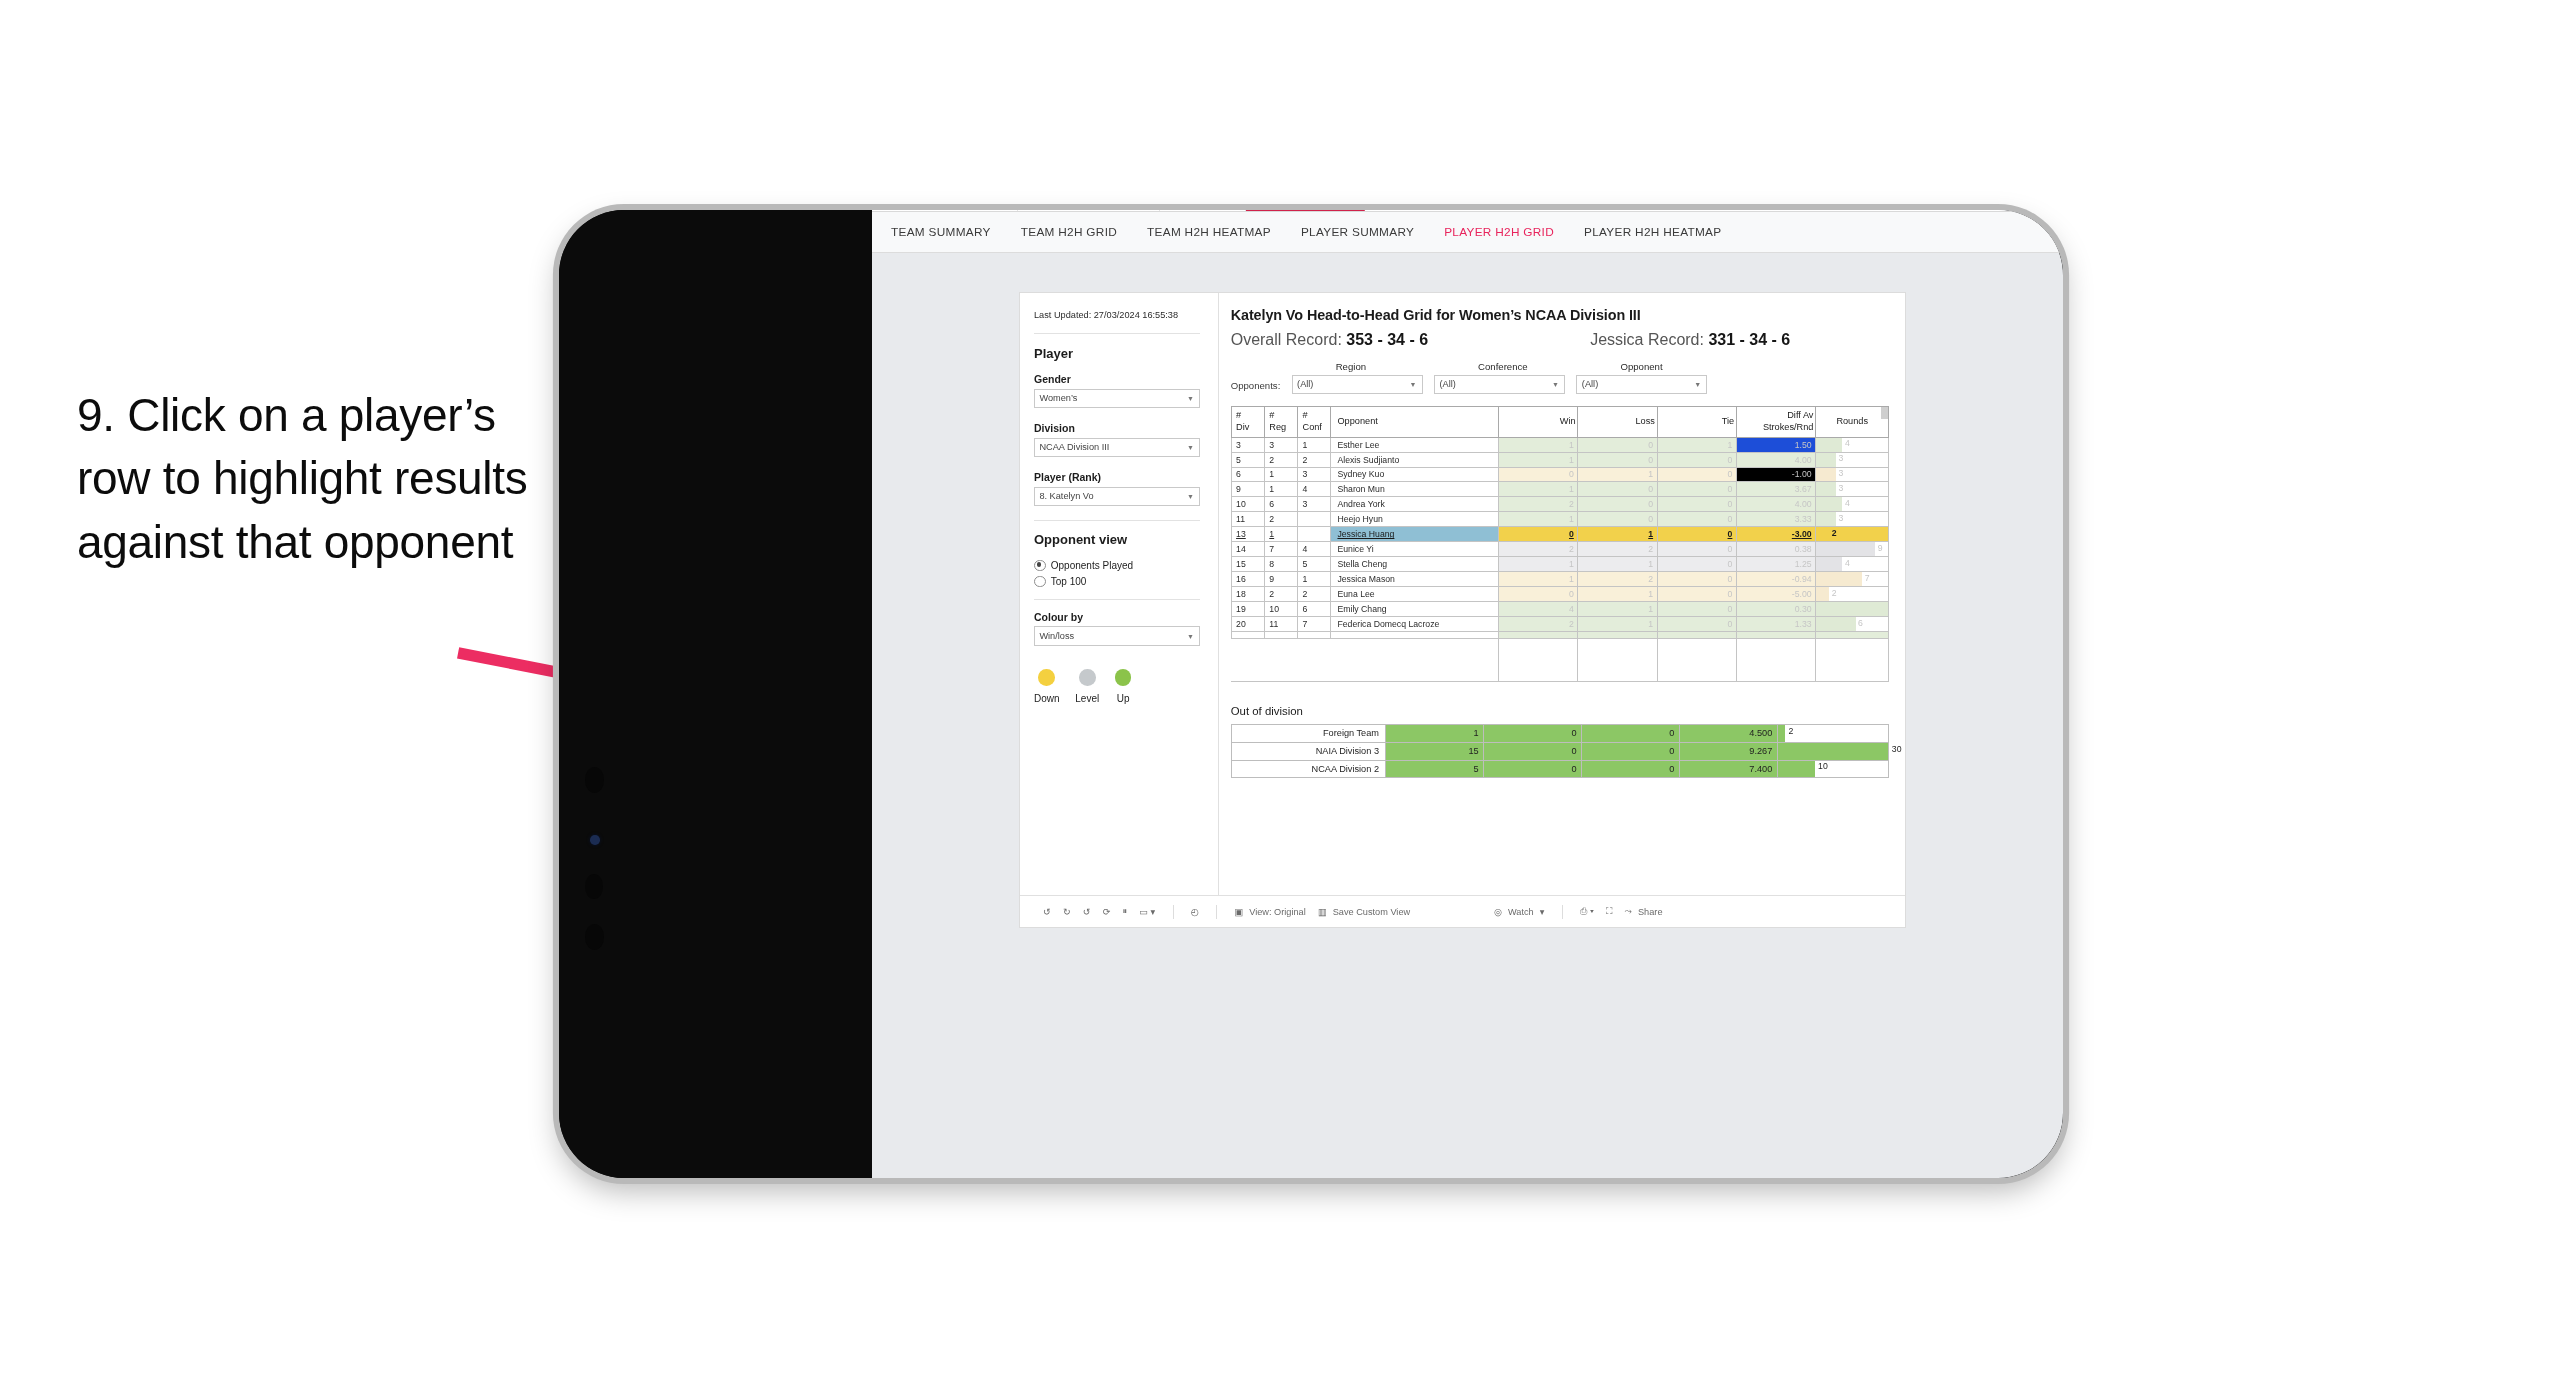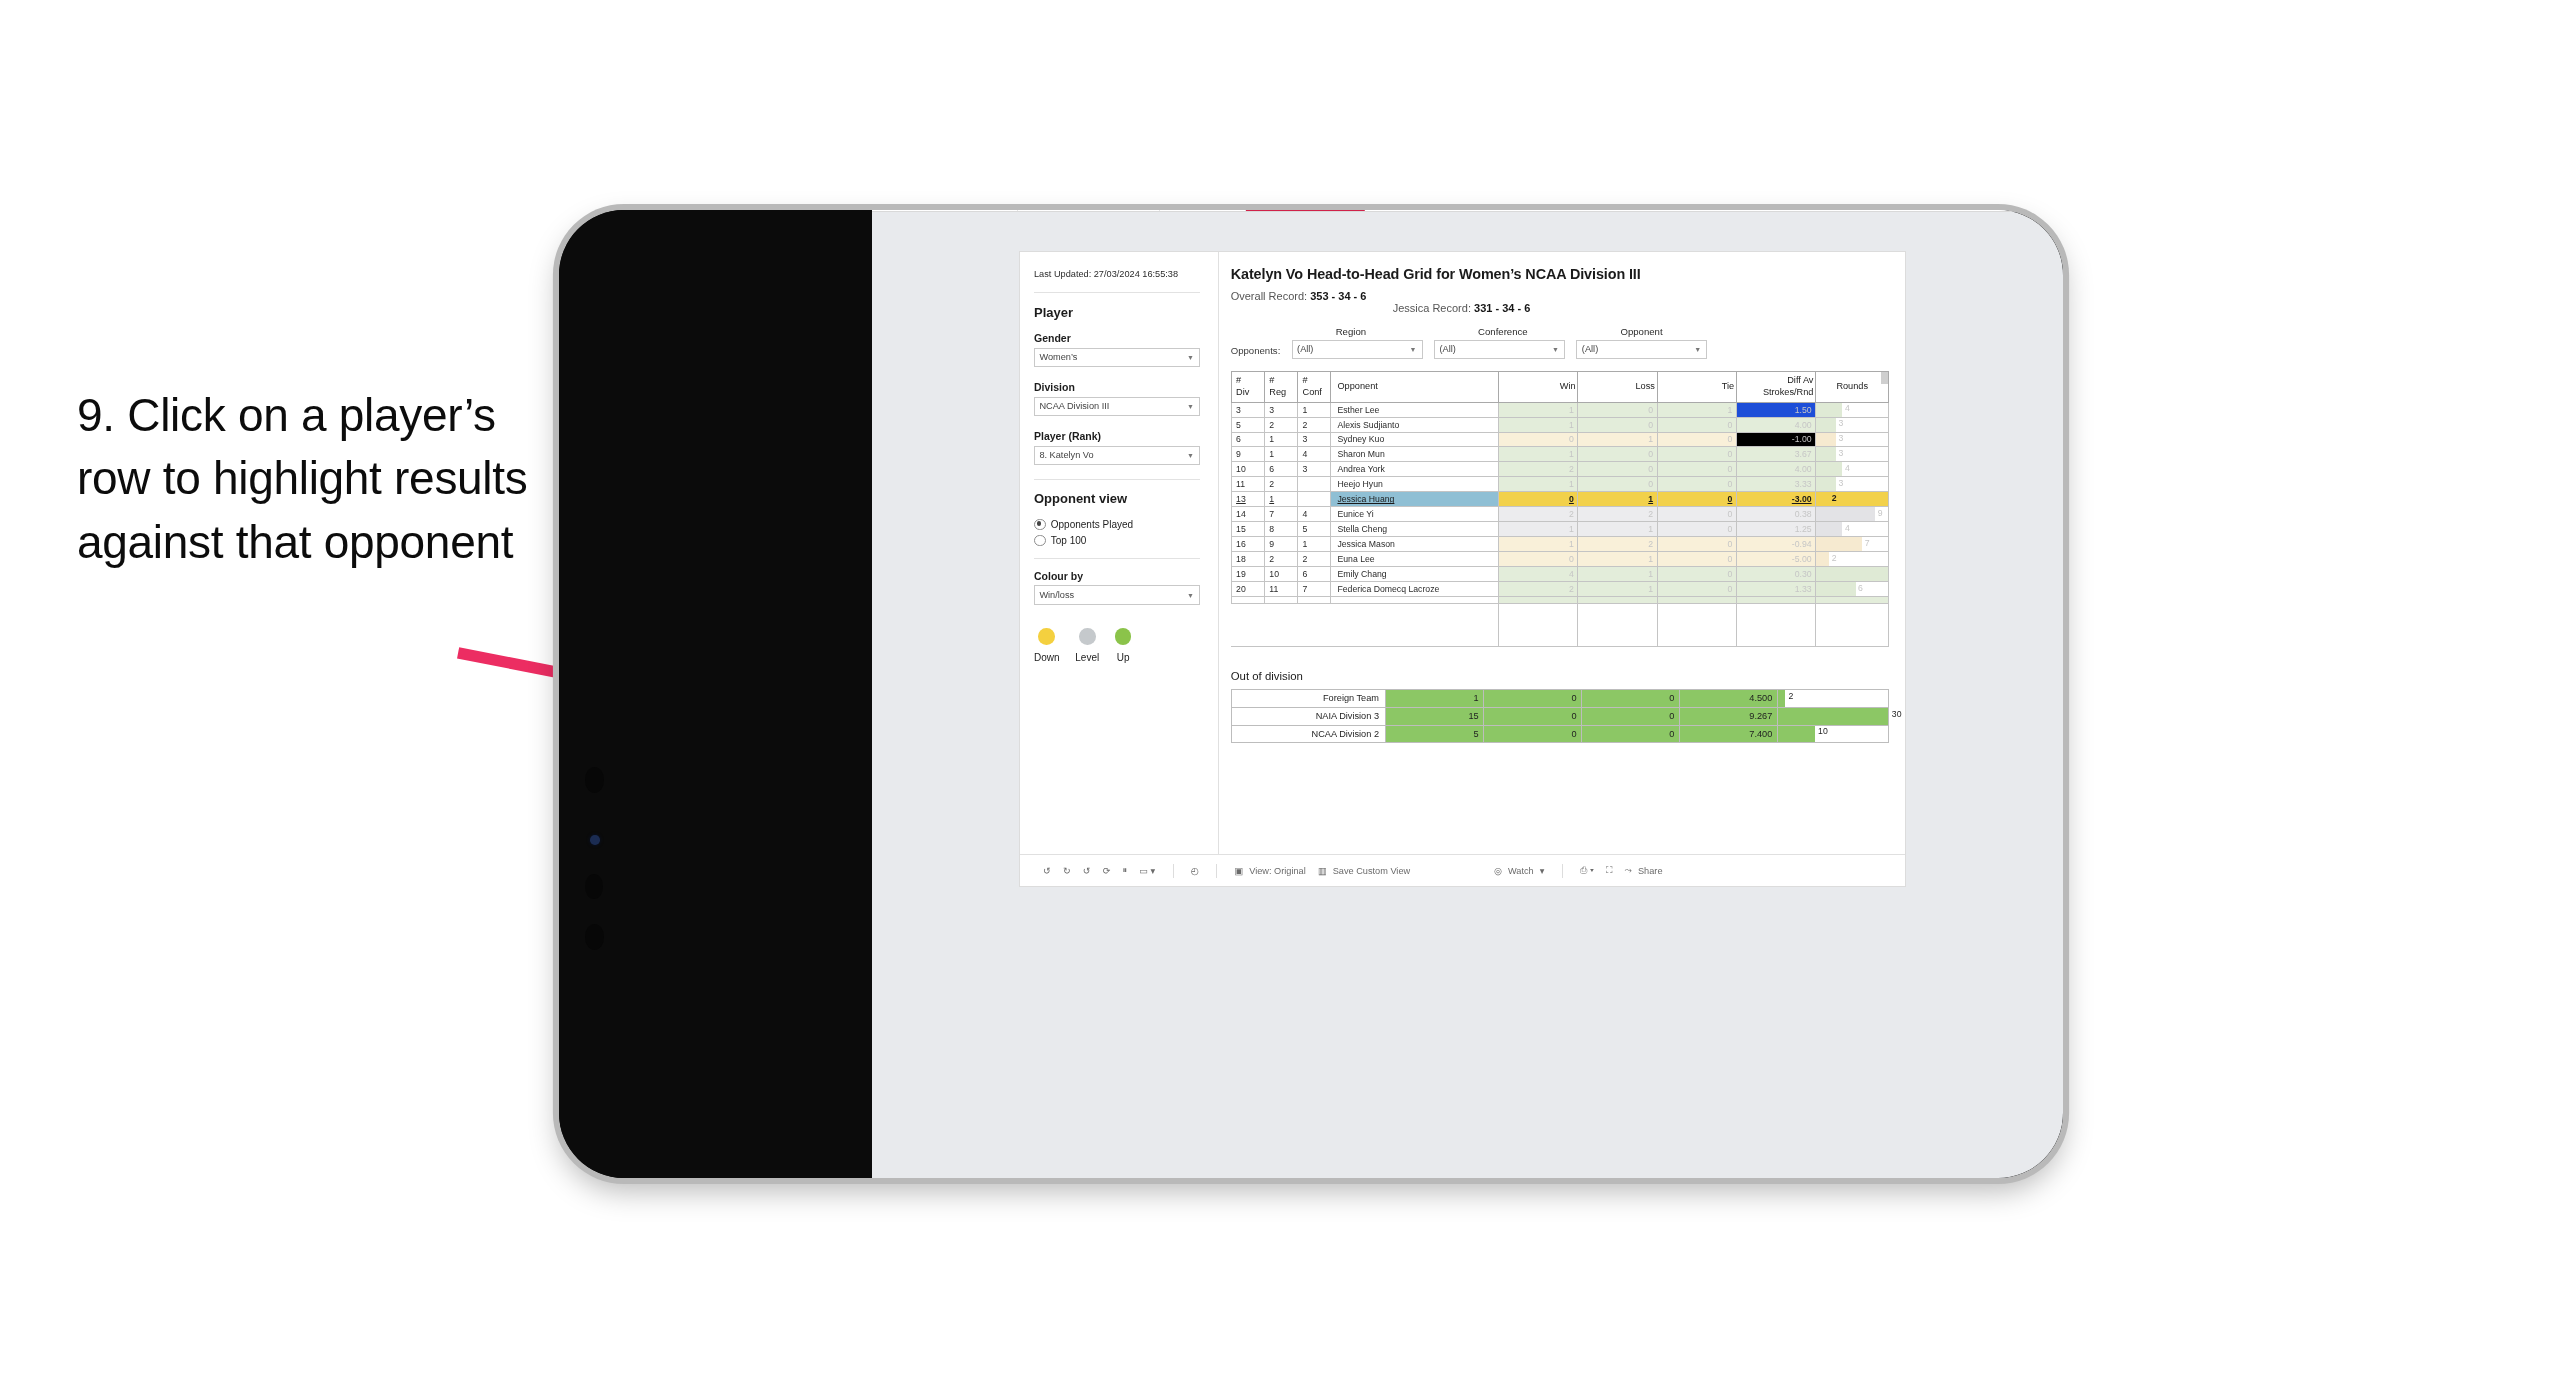--- a/index.html
+++ b/index.html
@@ -76,21 +76,21 @@
   .rd.on::after{content:"";position:absolute;left:1.9px;top:1.9px;width:4.4px;height:4.4px;
                 border-radius:50%;background:#444;}
   .legend{display:flex;gap:15.7px;margin-top:23px;}
   .lg{display:flex;flex-direction:column;align-items:center;gap:7.9px;}
   .dot{width:16.6px;height:16.6px;border-radius:50%;}
   .lg span{font-size:10px;color:#1c1c1c;}
 
   
   .content{flex:1;padding:14px 15.7px 0 12.2px;min-width:0;}
   .title{font-size:14.4px;color:#1b1b1b;font-weight:bold;letter-spacing:-0.1px;}
-  .records{display:flex;margin-top:7.9px;font-size:11px;color:#555;flex-direction:column;}
+  .records{display:flex;margin-top:7.9px;font-size:16px;color:#555;}
   .records b{color:#161616;}
   .rec2{margin-left:162px;}
   .filters{display:flex;align-items:flex-end;margin-top:12.2px;gap:11.4px;}
   .flabel{font-size:9.6px;color:#3b3b3b;padding-bottom:3.5px;}
   .fgroup{width:131px;}
   .fgroup .fg-t{font-size:9.6px;color:#2b2b2b;margin-bottom:2.6px;padding-left:44px;}
   .fgroup .sel{margin-bottom:0;}
 
   
   table{border-collapse:collapse;table-layout:fixed;}
@@ -159,20 +159,28 @@
       <div class="brand">
         
         
       </div>
       <div class="navitem">TOURNAMENTS</div>
       <div class="navitem">TEAMS</div>
       <div class="navitem active">COMMITTEE</div>
 
     </div>
 
+    <div class="subnav">
+      <div class="subtab">TEAM SUMMARY</div>
+      <div class="subtab">TEAM H2H GRID</div>
+      <div class="subtab">TEAM H2H HEATMAP</div>
+      <div class="subtab">PLAYER SUMMARY</div>
+      <div class="subtab active">PLAYER H2H GRID</div>
+      <div class="subtab">PLAYER H2H HEATMAP</div>
+    </div>
 
     <div class="dash-area">
       <div class="card">
         <div class="card-body">
 
           <div class="panel">
             <div class="updated">Last Updated: 27/03/2024 16:55:38</div>
             <hr>
             <div class="p-h1">Player</div>
 

